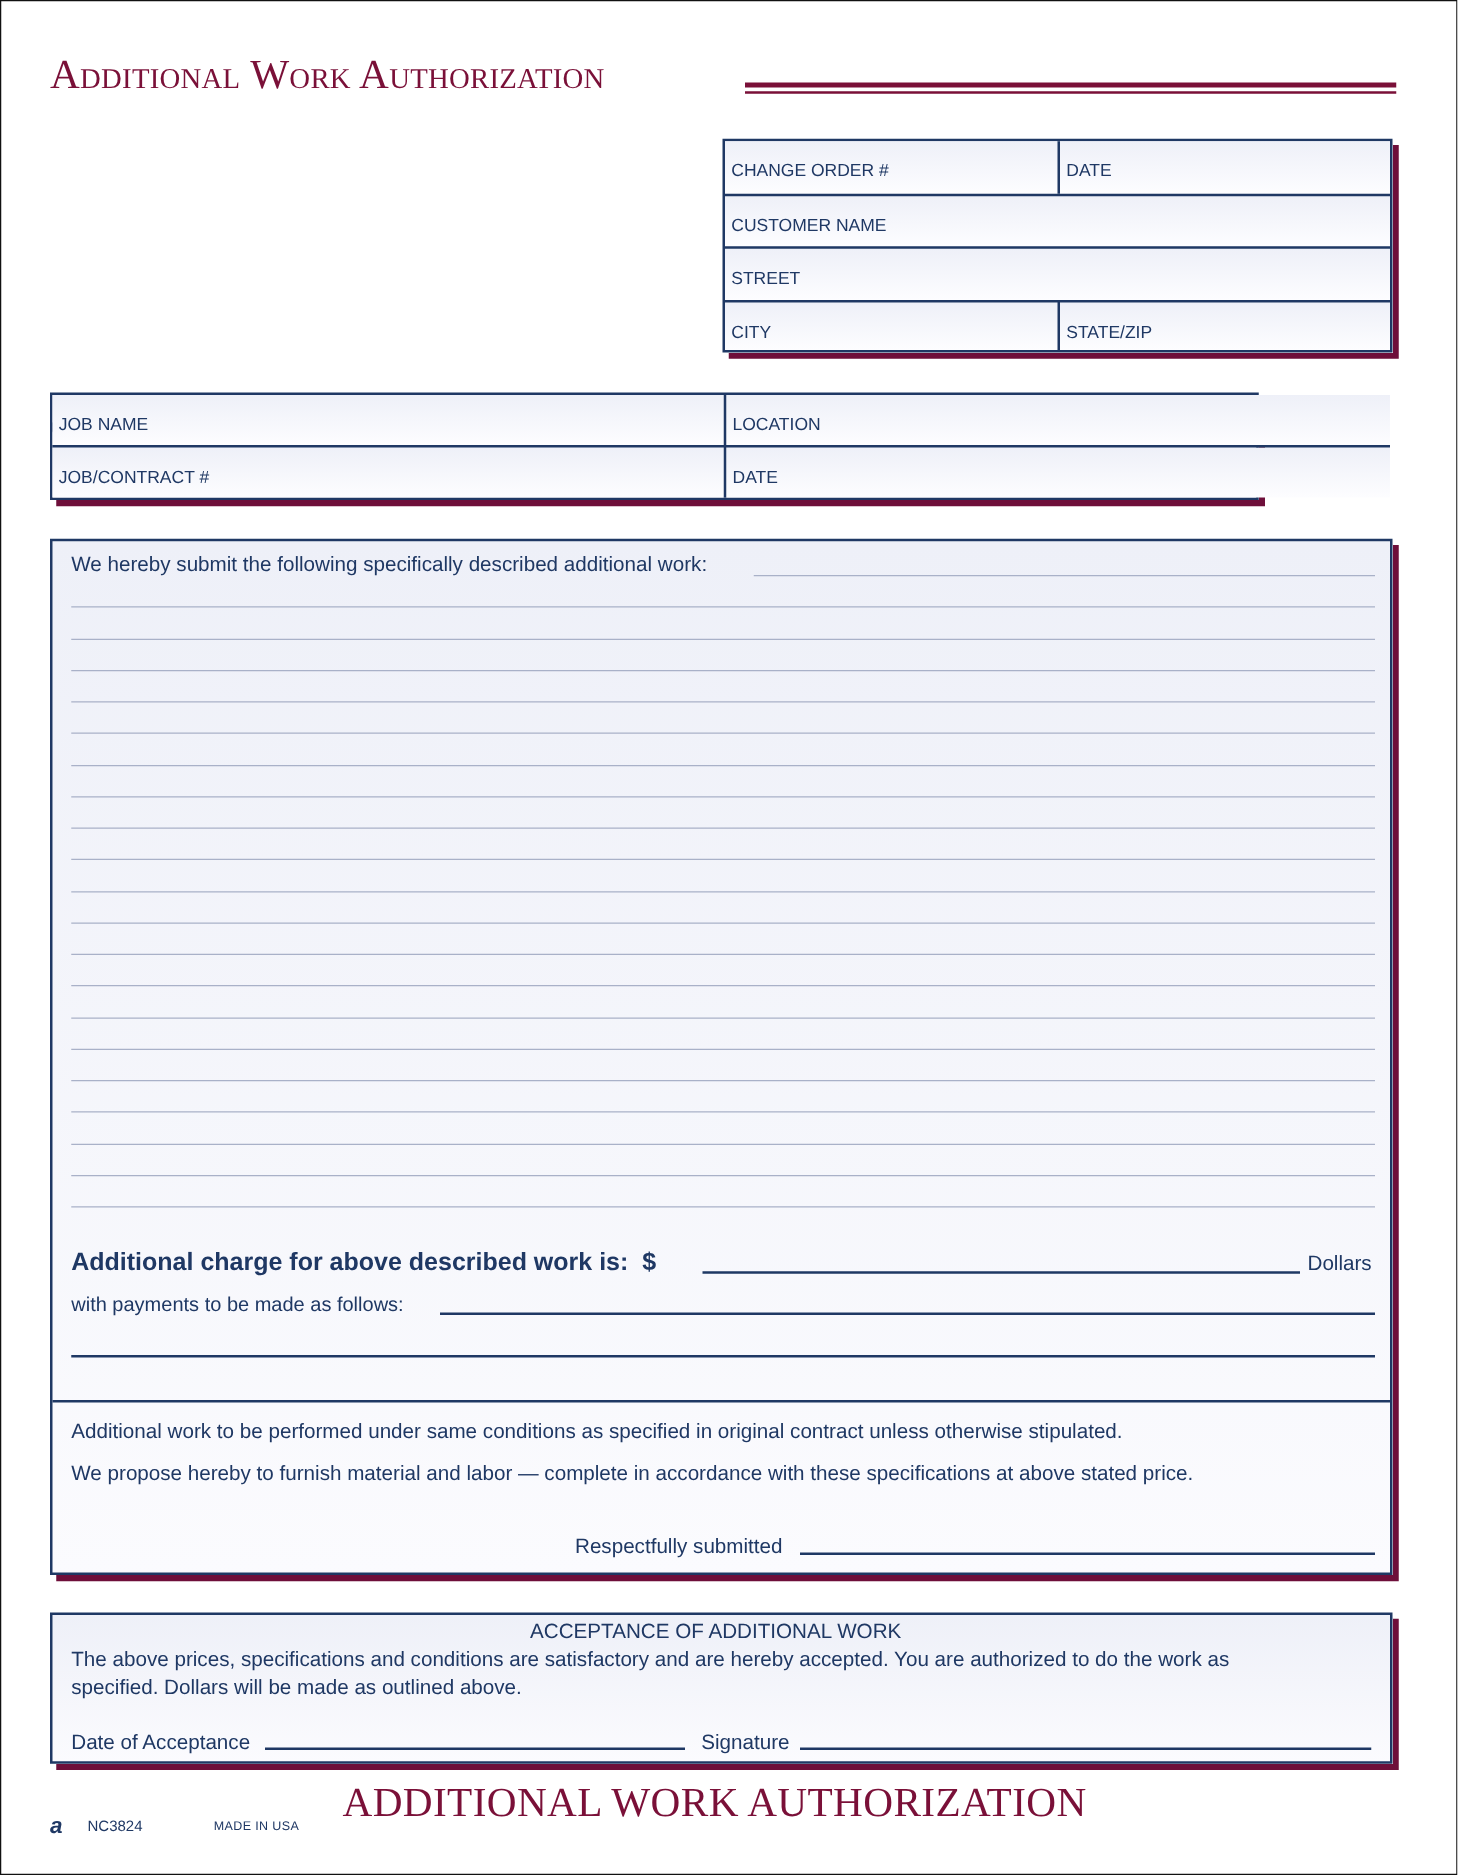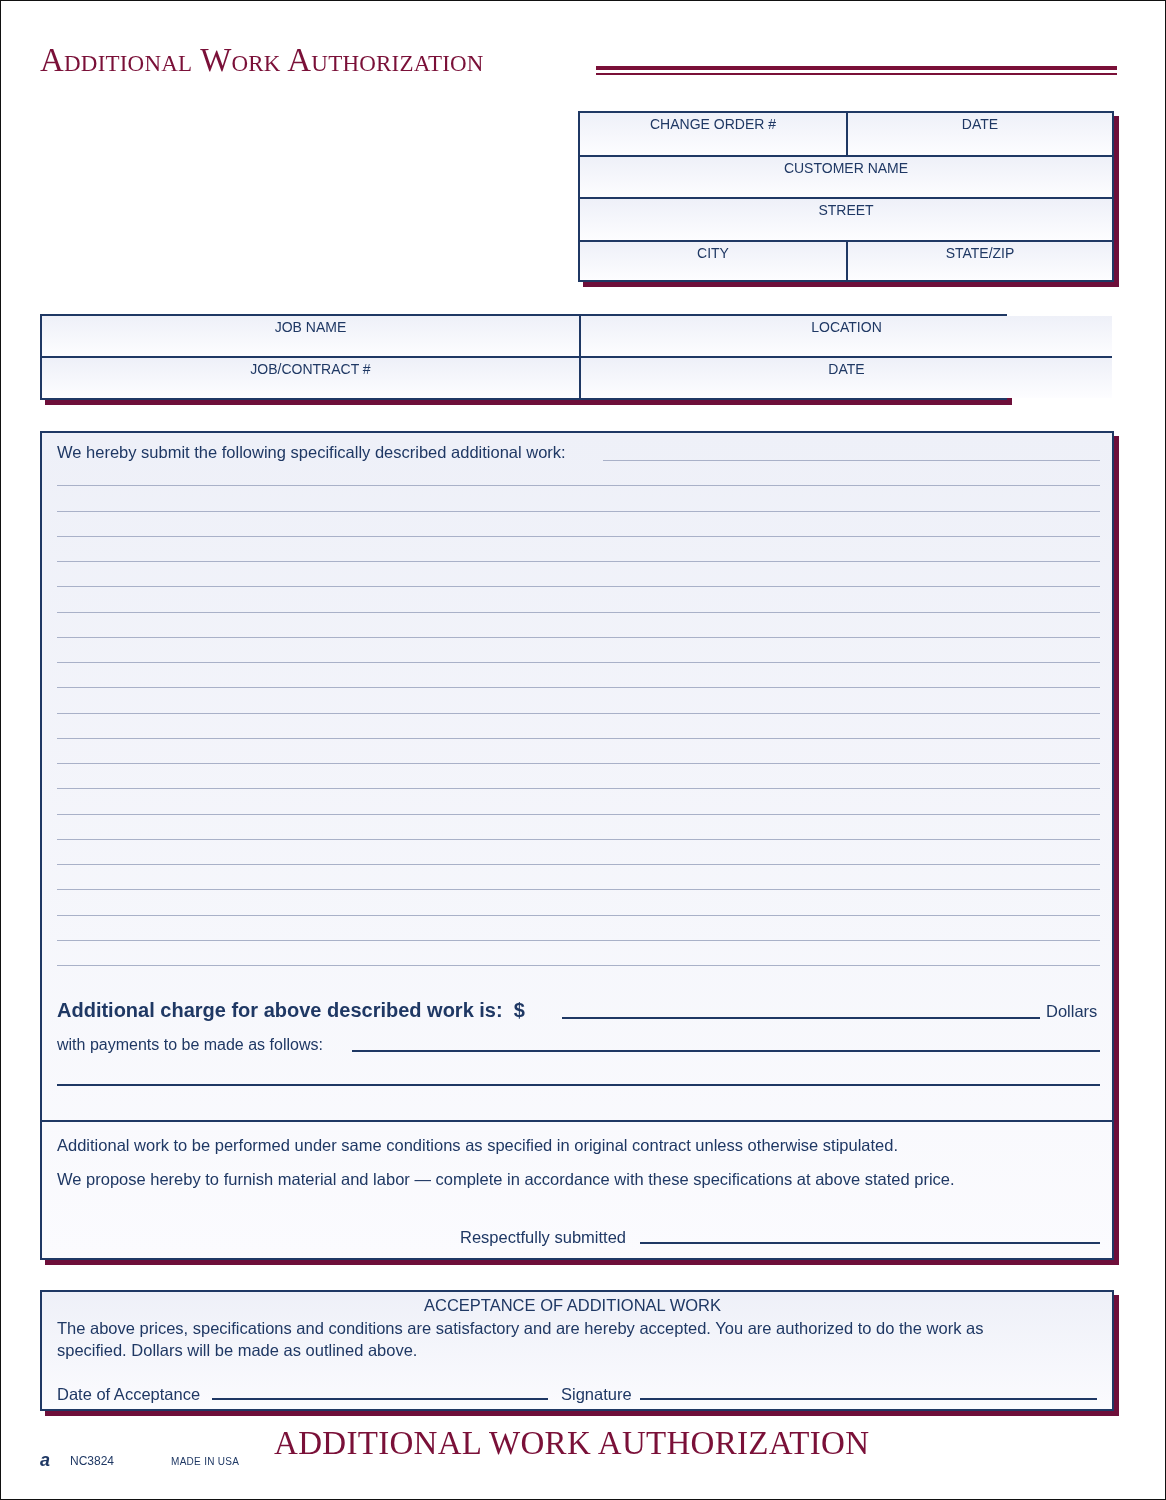--- a/index.html
+++ b/index.html
@@ -23,23 +23,22 @@
   .title-rule2 { position: absolute; left: 596px; top: 73px; width: 521px; height: 2px; background: #7a1038; }
 
   .box {
     position: absolute; border: 2px solid #1f3864;
     background: linear-gradient(180deg, #eef0f8 0%, #fbfbfe 100%);
     box-shadow: 5px 5px 0 #6e0f3a;
     box-sizing: border-box;
   }
   .cell {
     position: absolute; box-sizing: border-box;
-    font-size: 14px; padding: 3px 5px; color: #1f3864;
+    font-size: 14px; padding: 15px 5px; color: #1f3864;
     background: linear-gradient(180deg, #eef0f8 0%, #fdfdff 100%);
-    text-align: center;
   }
   .vline { position: absolute; width: 2px; background: #1f3864; }
   .hline { position: absolute; height: 2px; background: #1f3864; }
 
   .section-label {
     position: absolute; left: 40px; top: 290px; font-size: 16px; color: #1f3864; margin-top: 44px;
   }
   .text16 { position: absolute; font-size: 16.5px; color: #1f3864; white-space: nowrap; }
   .ruled { position: absolute; height: 1px; background: #a9b1c8; }
   .fill-line { position: absolute; height: 1.5px; background: #1f3864; }

